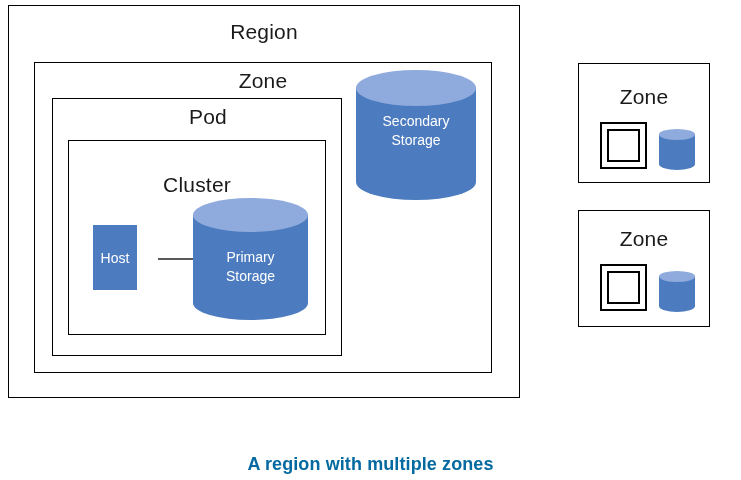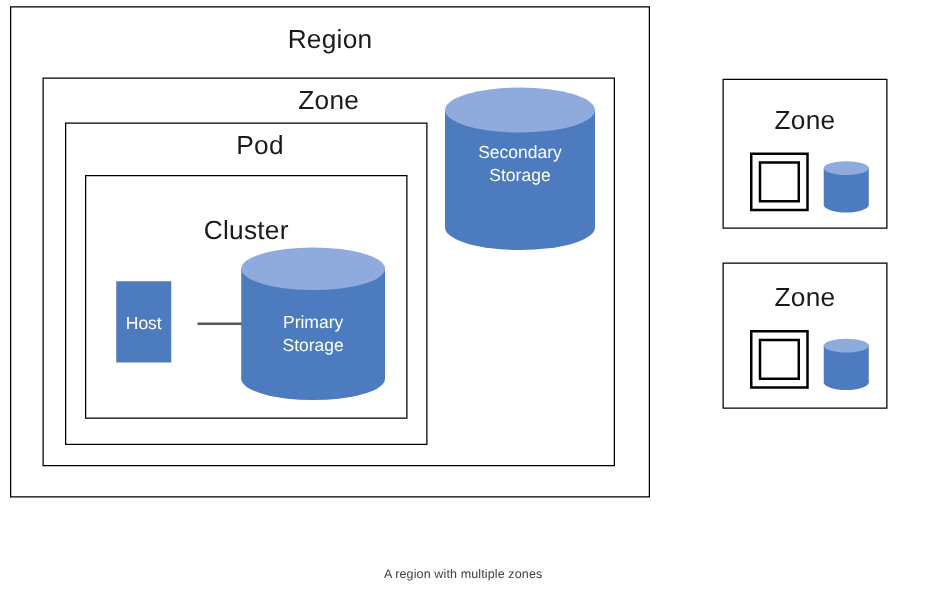--- a/index.html
+++ b/index.html
@@ -99,23 +99,23 @@
     position: absolute;
     border: 2px solid #000000;
     box-sizing: border-box;
     background: transparent;
   }
   
   .caption {
     position: absolute;
     width: 100%;
     text-align: center;
-    color: #404040;
-    font-weight: normal;
-    font-size: 10px;
+    color: #0369a1;
+    font-weight: bold;
+    font-size: 18px;
     letter-spacing: 0.1px;
   }
 </style>
 </head>
 <body>
 
 <div id="canvas">
 
   <div class="box" style="left:8px; top:5px; width:512px; height:393px;">
   </div>

